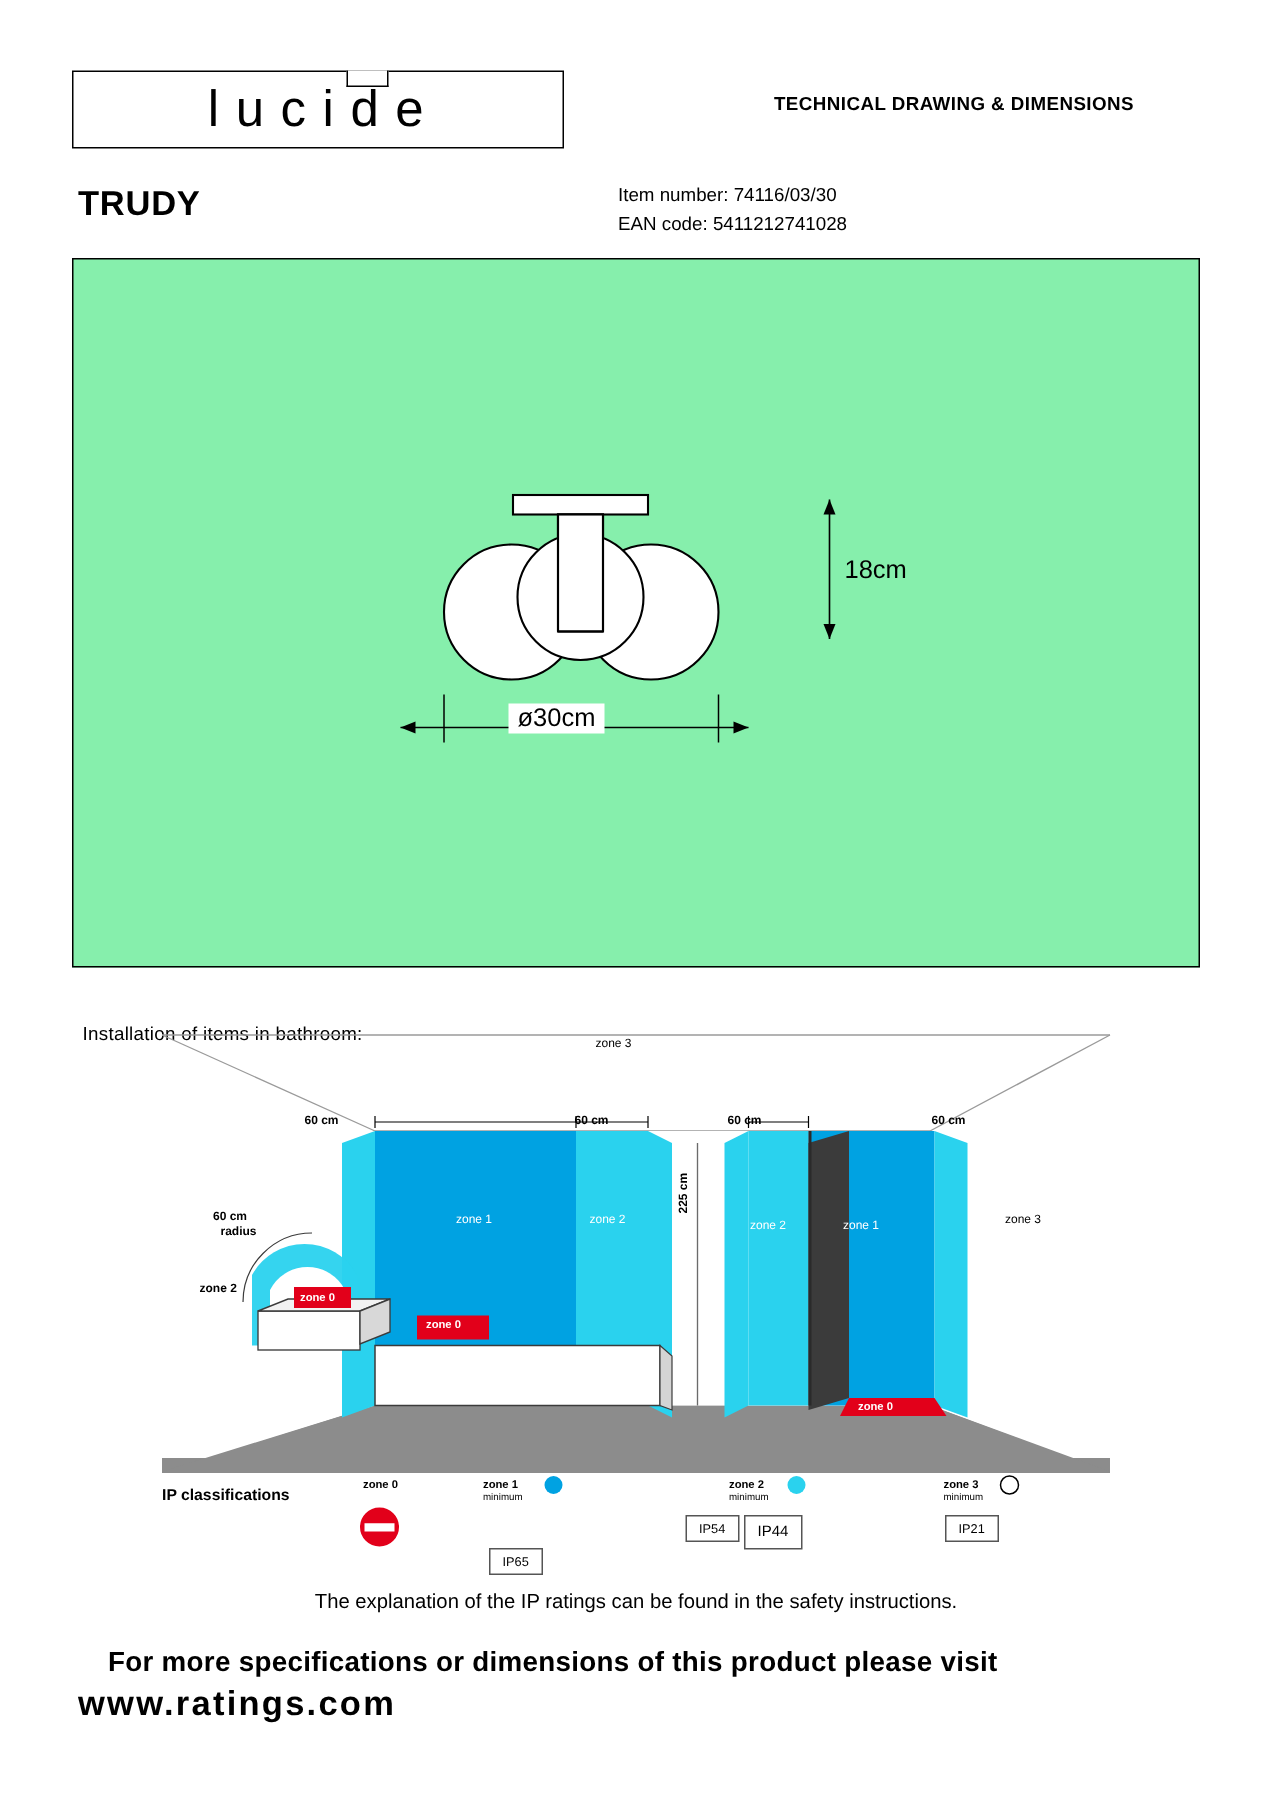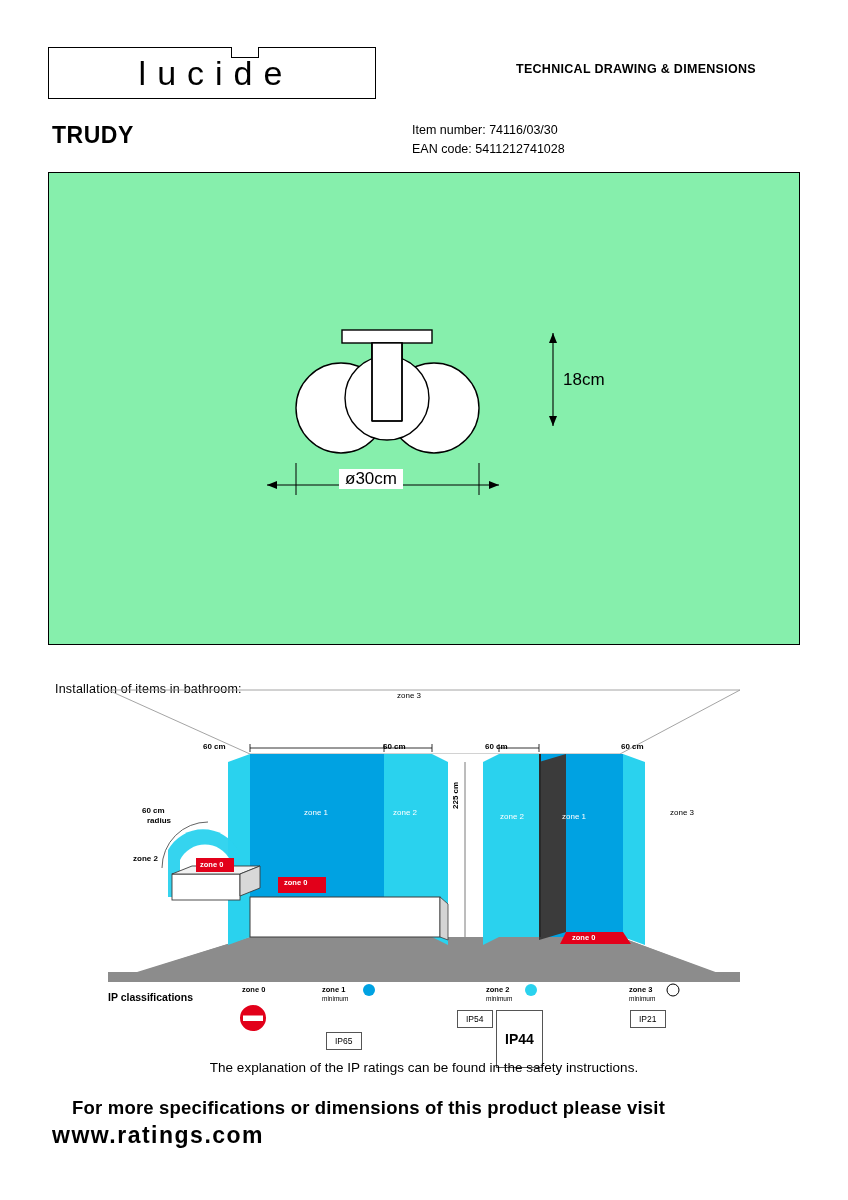--- a/index.html
+++ b/index.html
@@ -302,21 +302,21 @@
       <circle cx="7" cy="7" r="6" fill="#00a2e2"></circle>
     </svg>
     <div style="position:absolute; left:226px; top:328px; border:1px solid #555; padding:3px 8px; font-size:8.5px;margin-top:22px;">IP65</div>
 
     <div style="position:absolute; left:386px; top:303px; font-size:7.5px; font-weight:bold;">zone 2</div>
     <div style="position:absolute; left:386px; top:313px; font-size:6.5px;">minimum</div>
     <svg style="position:absolute; left:424px; top:301px;" width="14" height="14">
       <circle cx="7" cy="7" r="6" fill="#2ad2ee"></circle>
     </svg>
     <div style="position:absolute; left:357px; top:328px; border:1px solid #555; padding:3px 8px; font-size:8.5px;">IP54</div>
-    <div style="position:absolute; left:396px; top:328px; border:1px solid #555; padding:20px 8px; font-size:14px;font-weight:bold;">IP44</div>
+    <div style="position:absolute; left:396px; top:328px; border:1px solid #555; padding:5px 8px; font-size:10px;">IP44</div>
 
     <div style="position:absolute; left:529px; top:303px; font-size:7.5px; font-weight:bold;">zone 3</div>
     <div style="position:absolute; left:529px; top:313px; font-size:6.5px;">minimum</div>
     <svg style="position:absolute; left:566px; top:301px;" width="14" height="14">
       <circle cx="7" cy="7" r="6" fill="#ffffff" stroke="#000" stroke-width="1"></circle>
     </svg>
     <div style="position:absolute; left:530px; top:328px; border:1px solid #555; padding:3px 8px; font-size:8.5px;">IP21</div>
   </div>
 
   <div class="ip-note">The explanation of the IP ratings can be found in the safety instructions.</div>

